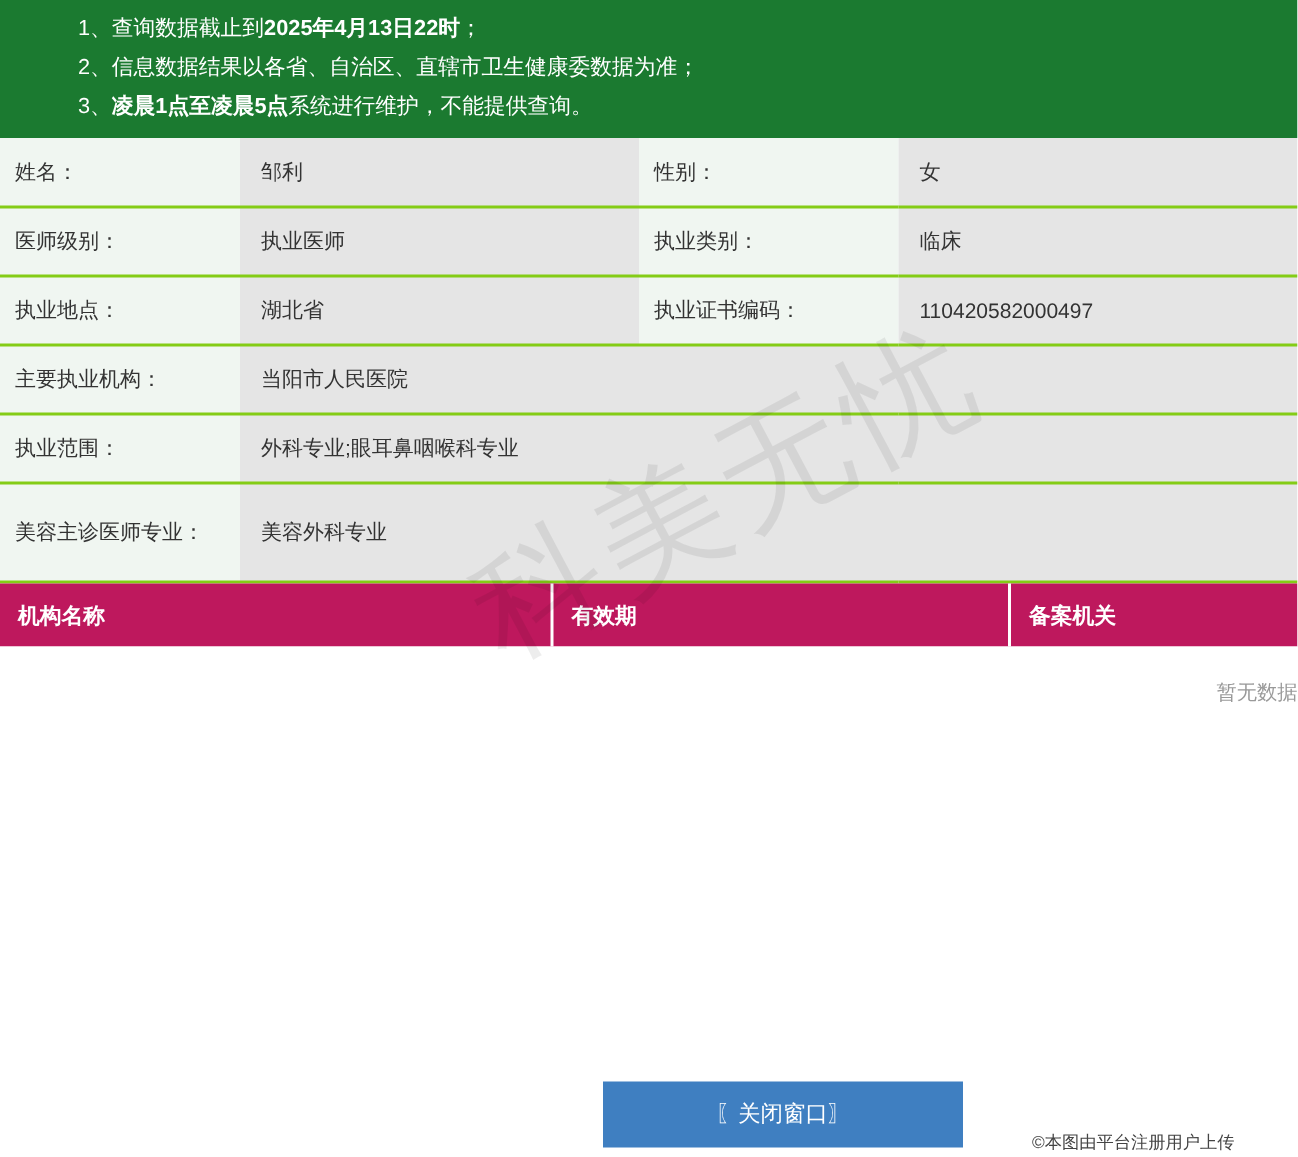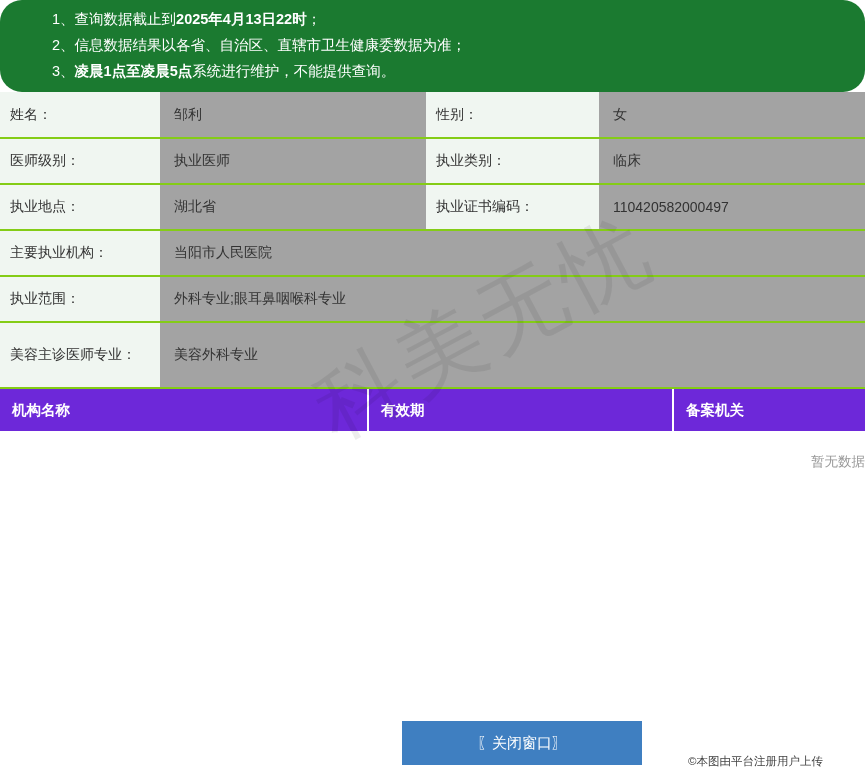--- a/index.html
+++ b/index.html
@@ -17,21 +17,20 @@
     overflow: hidden;
   }
 
   
   .notice {
     background: #1b7a30;
     color: #ffffff;
     padding: 6px 0 8px 0;
     font-size: 14.5px;
     line-height: 26px;
-    border-radius: 22px;
   }
   .notice-line {
     padding-left: 52px;
     white-space: nowrap;
   }
   .notice-line b { font-weight: bold; }
 
   
   .watermark {
     position: absolute;
@@ -65,21 +64,21 @@
     background: #fafcfa;
     height: 46px;
   }
   .info-table td.label {
     width: 160px;
     background: #f0f6f1;
     color: #333;
     padding-left: 10px;
   }
   .info-table td.value {
-    background: #a3a3a3;
+    background: #e5e5e5;
     color: #333;
     padding-left: 14px;
   }
   .info-table td.label2 { width: 173px; background: #f0f6f1; }
   .info-table tr.tall td { height: 66px; }
 
   .section-title-row td {
     text-align: center;
     font-weight: bold;
     font-size: 15px;
@@ -92,21 +91,21 @@
   
   .rec-table {
     width: 865px;
     border-collapse: collapse;
     table-layout: fixed;
     font-size: 14px;
     position: relative;
     z-index: 2;
   }
   .rec-table th {
-    background: #6d28d9;
+    background: #be185d;
     color: #ffffff;
     font-weight: bold;
     text-align: left;
     padding: 11px 0 11px 12px;
     height: 42px;
     border-right: 2px solid #ffffff;
     font-size: 14.5px;
   }
   .rec-table th:last-child { border-right: none; }
   .rec-table td.empty {

